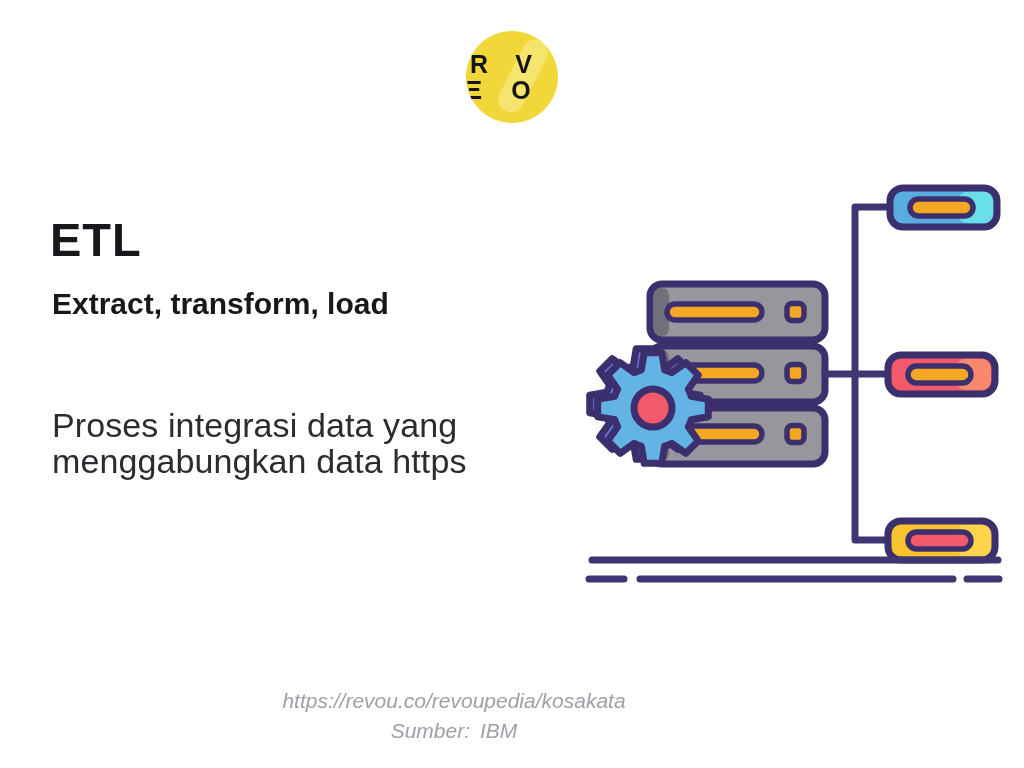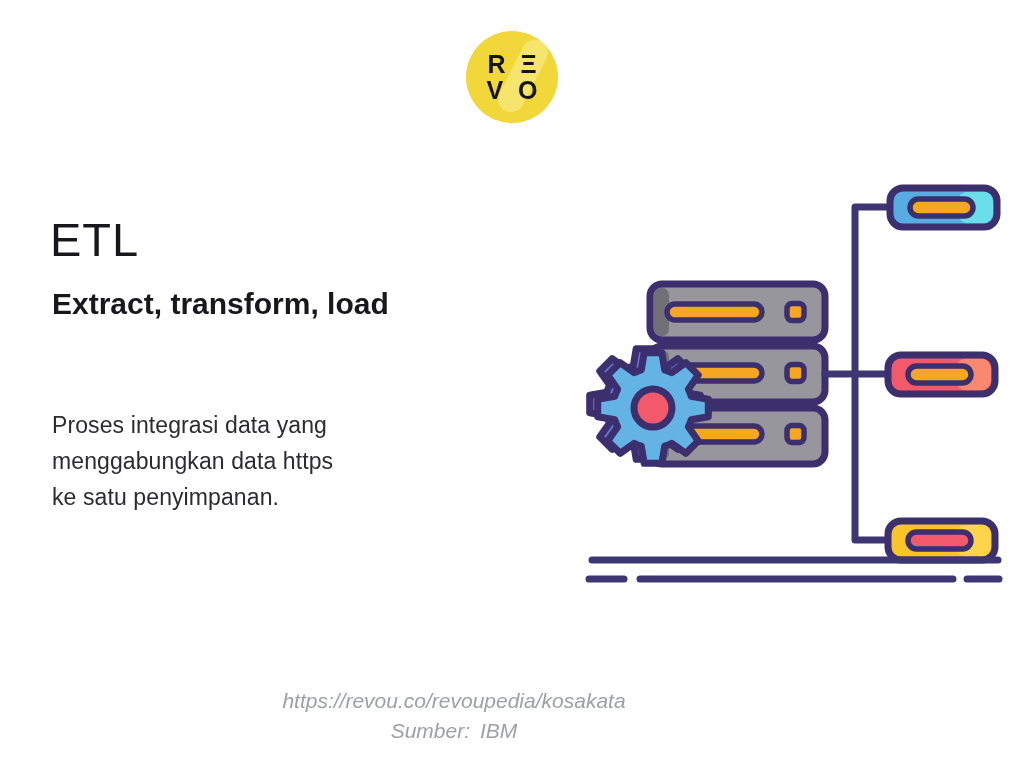--- a/index.html
+++ b/index.html
@@ -22,49 +22,49 @@
     position:relative;
     overflow:hidden;
   }
   .canvas{position:absolute;inset:0;width:1024px;height:768px;background:var(--background);}
 
   
   .logo{
     position:absolute; left:466px; top:31px;
     width:92px; height:92px; border-radius:50%;
     background:var(--logoYellow);
-    display:flex; flex-direction:column; align-items:center; justify-content:center;
+    display:flex; align-items:center; justify-content:center;
     overflow:hidden;
   }
   .logo::before{
     content:""; position:absolute; left:44px; top:6px;
     width:26px; height:78px; border-radius:13px;
     background:var(--logoSwoosh);
     transform:rotate(27deg);
   }
   .logo-row{
     position:relative;
     font-weight:700; font-size:25px; line-height:26px;
     letter-spacing:4px; color:#151515; text-indent:4px;
   }
 
   
   .term{
     position:absolute; left:50px; top:216px;
-    font-size:47px; line-height:1; font-weight:400;
+    font-size:47px; line-height:1; font-weight:700;
     letter-spacing:1px; color:var(--textDark);
   }
   .subtitle{
     position:absolute; left:52px; top:286px;
     font-size:30px; line-height:1.2; font-weight:700; 
     color:var(--textDark);
   }
   .desc{
     position:absolute; left:52px; top:407px;
-    font-size:23px; line-height:36px; font-weight:400;
+    font-size:34px; line-height:36px; font-weight:400;
     color:var(--textBody); letter-spacing:0.1px;
   }
 
   
   .footer{
     position:absolute; left:0; top:686px; width:908px;
     text-align:center; color:var(--footerGray);
     font-style:italic; font-size:21px; line-height:30px;
   }
   .footer .source{display:flex; justify-content:center; gap:10px;}
@@ -94,21 +94,20 @@
   <div class="logo">
     <div class="logo-row">R Ξ</div>
     <div class="logo-row">V O</div>
   </div>
 
   <div class="term">ETL</div>
   <div class="subtitle">Extract, transform, load</div>
   <div class="desc">
     <div>Proses integrasi data yang</div>
     <div>menggabungkan data https</div>
-    <div>ke satu penyimpanan.</div>
   </div>
 
   <svg class="illus" viewBox="0 0 1024 768" aria-hidden="true">
     <g>
 
       <rect class="unit" x="650" y="284" width="175" height="56" rx="12"></rect>
       <rect class="strip" x="654" y="288" width="15" height="48" rx="7"></rect>
       <rect class="slot" x="667" y="304" width="95" height="16" rx="8"></rect>
       <rect class="btn" x="787" y="303.5" width="17" height="17" rx="5"></rect>
 

